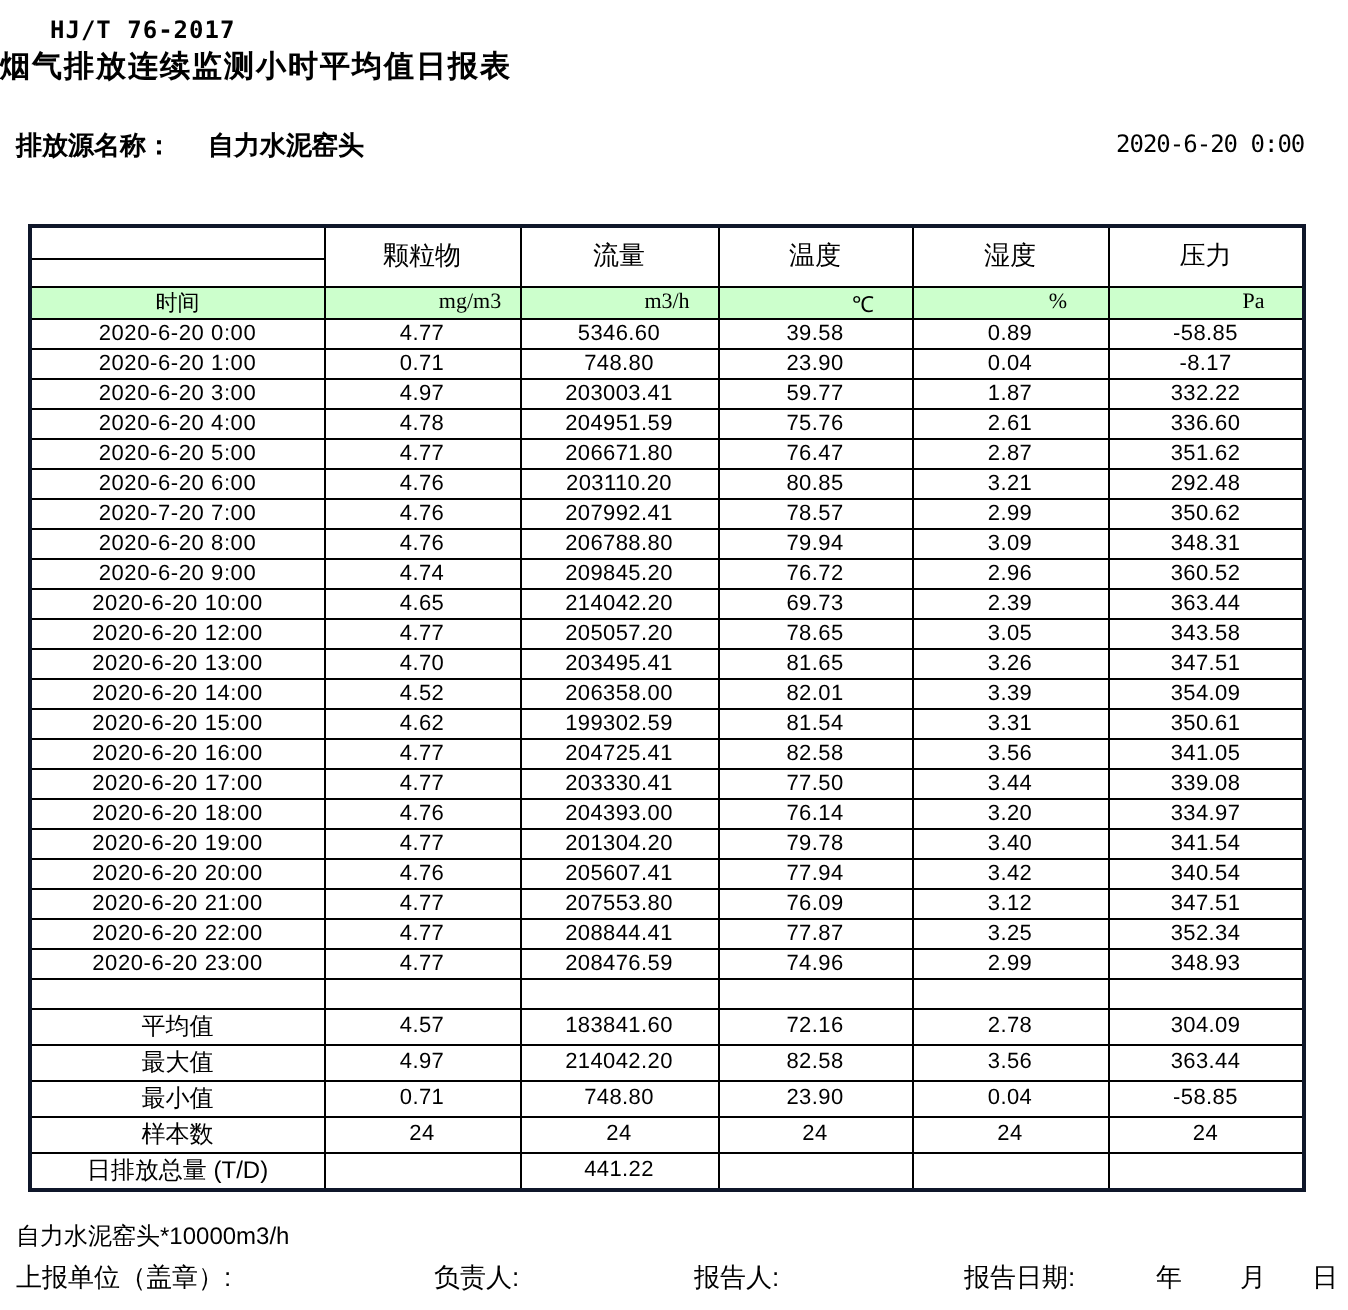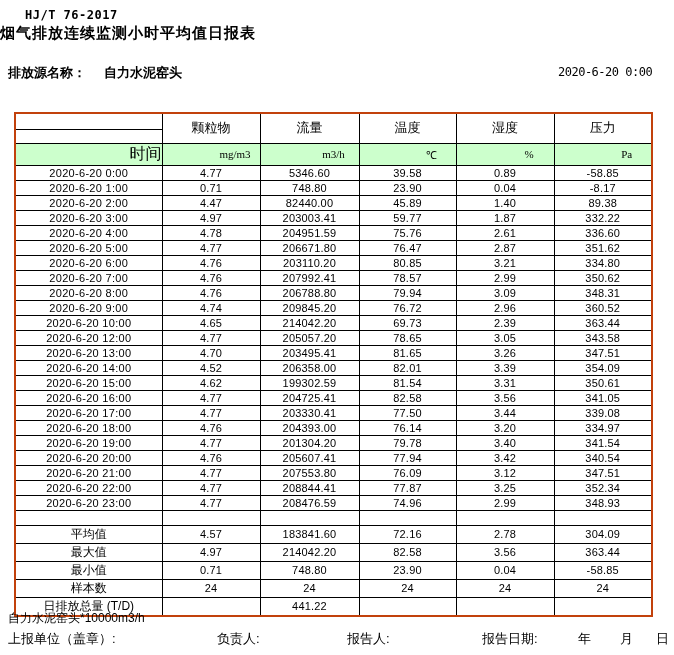--- a/index.html
+++ b/index.html
@@ -21,32 +21,32 @@
     position:absolute; left:8px; top:64px; font-size:13px; font-weight:bold;
   }
   .source-line .name { margin-left:18px; }
   .datetime {
     position:absolute; left:558px; top:65px; font-size:12px;
     font-family:"DejaVu Sans Mono", monospace; letter-spacing:-0.5px;
   }
   table.report {
     position:absolute; left:14px; top:112px;
     border-collapse:collapse; table-layout:fixed;
-    border:2px solid #c2410c;
+    border:2px solid #0f172a;
   }
   table.report td, table.report th {
     border:1px solid #000; padding:0; text-align:center;
     overflow:hidden; white-space:nowrap; font-weight:normal;
   }
   tr.colhead { height:30px; }
   tr.colhead th { font-size:13px; }
   td.split-cell { vertical-align:top; }
   td.split-cell .half { height:15px; border-bottom:1px solid #000; }
   tr.unitrow { height:16px; background:#ccffcc; }
-  tr.unitrow td.time-head { font-size:16px;text-align:right; }
+  tr.unitrow td.time-head { font-size:11px; }
   tr.unitrow td.unit { font-family:"Liberation Serif", serif; font-size:11px;padding-left:48px; }
   tbody tr { height:15px; }
   td.timec { font-size:11px; white-space:pre; letter-spacing:0.3px; }
   td.num { font-size:11px; letter-spacing:0.2px; }
   td.sumlabel { font-size:12px; }
   tr.spacer { height:15px; }
   .foot-note {
     position:absolute; left:8px; top:610px; font-size:12px;
   }
   .foot-line2 span { position:absolute; top:630px; font-size:13px; }
@@ -109,28 +109,20 @@
       </tr>
       <tr>
         <td class="timec">2020-6-20  1:00</td>
         <td class="num">0.71</td>
         <td class="num">748.80</td>
         <td class="num">23.90</td>
         <td class="num">0.04</td>
         <td class="num">-8.17</td>
       </tr>
       <tr>
-        <td class="timec">2020-6-20  2:00</td>
-        <td class="num">4.47</td>
-        <td class="num">82440.00</td>
-        <td class="num">45.89</td>
-        <td class="num">1.40</td>
-        <td class="num">89.38</td>
-      </tr>
-      <tr>
         <td class="timec">2020-6-20  3:00</td>
         <td class="num">4.97</td>
         <td class="num">203003.41</td>
         <td class="num">59.77</td>
         <td class="num">1.87</td>
         <td class="num">332.22</td>
       </tr>
       <tr>
         <td class="timec">2020-6-20  4:00</td>
         <td class="num">4.78</td>
@@ -146,24 +138,24 @@
         <td class="num">76.47</td>
         <td class="num">2.87</td>
         <td class="num">351.62</td>
       </tr>
       <tr>
         <td class="timec">2020-6-20  6:00</td>
         <td class="num">4.76</td>
         <td class="num">203110.20</td>
         <td class="num">80.85</td>
         <td class="num">3.21</td>
-        <td class="num">334.80</td>
-      </tr>
-      <tr>
-        <td class="timec">2020-6-20  7:00</td>
+        <td class="num">292.48</td>
+      </tr>
+      <tr>
+        <td class="timec">2020-7-20  7:00</td>
         <td class="num">4.76</td>
         <td class="num">207992.41</td>
         <td class="num">78.57</td>
         <td class="num">2.99</td>
         <td class="num">350.62</td>
       </tr>
       <tr>
         <td class="timec">2020-6-20  8:00</td>
         <td class="num">4.76</td>
         <td class="num">206788.80</td>

